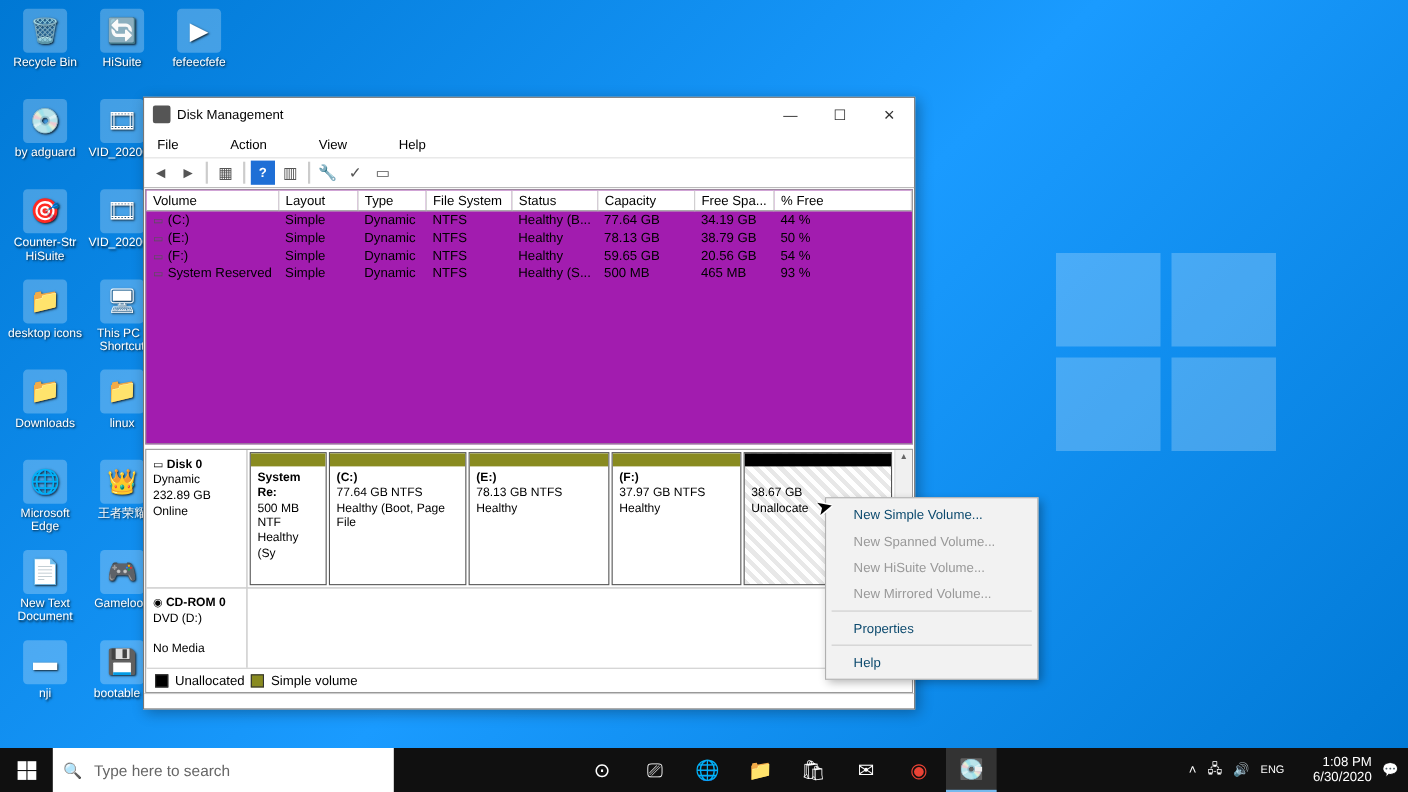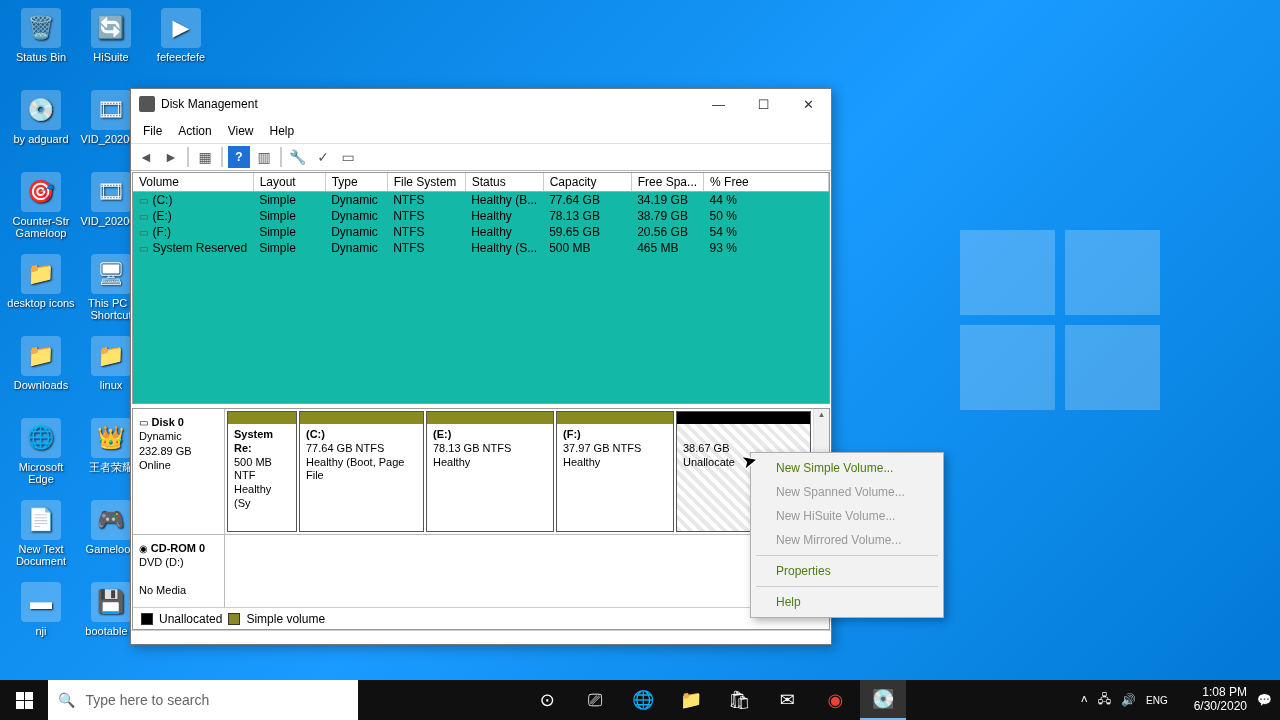--- a/index.html
+++ b/index.html
@@ -16,28 +16,28 @@
 .di { width: 70px; height: 78px; display:flex; flex-direction: column; align-items:center; justify-content:flex-start; color:#fff; font-size: 11px; text-align:center; text-shadow: 1px 1px 2px rgba(0,0,0,0.8); cursor: default; }
 .di .ico { width: 40px; height: 40px; margin: 2px 0 3px; display:flex; align-items:center; justify-content:center; background: rgba(255,255,255,0.25); border-radius: 4px; font-size:22px; }
 .di span { line-height: 1.1; }
 
 .window { position: absolute; left: 130px; top: 88px; width: 702px; height: 557px; background:#fff; border:1px solid #777; box-shadow: 3px 3px 12px rgba(0,0,0,0.3); display:flex; flex-direction:column; }
 .titlebar { height: 30px; display:flex; align-items:center; padding: 0 0 0 8px; font-size: 12px; }
 .titlebar .ticon { width:16px; height:16px; background:#555; margin-right:6px; border-radius:2px; }
 .titlebar .spacer { flex:1; }
 .titlebar .winbtn { width:45px; height:30px; display:flex; align-items:center; justify-content:center; font-size:13px; color:#333; }
 
-.menubar { height: 24px; display:flex; align-items:center; padding: 0 4px; font-size: 12px; border-bottom: 0; }
+.menubar { height: 24px; display:flex; align-items:center; padding: 0 4px; font-size: 12px; border-bottom: 0; gap: 31px; }
 .menubar div { padding: 2px 8px; }
 
 .toolbar { height: 28px; border-top: 1px solid #e0e0e0; border-bottom: 1px solid #bbb; display:flex; align-items:center; padding: 0 4px; gap: 3px; }
 .tbtn { width:22px; height:22px; display:flex; align-items:center; justify-content:center; color:#555; font-size:14px; border:1px solid transparent; }
 .tbtn.sep { width:1px; background:#ccc; height:20px; margin:0 2px; }
 
-.grid-area { height: 232px; border:1px solid #999; margin: 1px 1px 0 1px; overflow:auto; background:#14b8a6; font-size: 12px; }
+.grid-area { height: 232px; border:1px solid #999; margin: 1px 1px 0 1px; overflow:auto; background:#a21caf; font-size: 12px; }
 table { width:100%; border-collapse: collapse; }
 th { text-align:left; font-weight:normal; padding: 2px 6px; border-right:1px solid #ccc; border-bottom:1px solid #aaa; background:#fff; white-space:nowrap; }
 td { padding: 1px 6px; white-space: nowrap; }
 td.icon-cell::before { content:"▭"; color:#555; margin-right:4px; font-size:10px; }
 
 .graphical { flex:1; border:1px solid #999; margin: 4px 1px 0 1px; overflow:hidden; position:relative; font-size:11px; background:#fff; }
 .scroll-stub { position:absolute; right:0; top:0; bottom:22px; width:16px; background:#f0f0f0; border-left:1px solid #ddd; }
 .scroll-stub::before { content:"▴"; position:absolute; top:0; left:0; right:0; text-align:center; font-size:9px; color:#666; }
 .disk-row { display:flex; border-bottom:1px solid #bbb; }
 .disk-head { width:92px; padding:6px; border-right:1px solid #bbb; line-height:1.3; }
@@ -49,21 +49,21 @@
 .band.black .top { background:#000; }
 .band.hatch { background-image: repeating-linear-gradient(45deg, #e8e8e8 0 4px, #fff 4px 8px); }
 .legend { position:absolute; left:0; right:0; bottom:0; height:22px; border-top:1px solid #ccc; display:flex; align-items:center; padding:0 8px; gap:6px; font-size:12px; background:#fff; }
 .legend .sw { width:12px; height:12px; border:1px solid #333; }
 .legend .sw.black { background:#000; }
 .legend .sw.olive { background:#898b20; }
 
 .statusbar { height:14px; border-top:1px solid #ccc; }
 
 .context-menu { position:absolute; left: 750px; top: 452px; width: 194px; background:#f2f2f2; border:1px solid #b0b0b0; box-shadow: 3px 3px 8px rgba(0,0,0,0.3); font-size:12px; padding:3px; }
-.context-menu .mi { padding: 5px 22px; color:#4d7c0f; }
+.context-menu .mi { padding: 5px 22px; color:#0c4a6e; }
 .context-menu .mi.disabled { color:#999; }
 .context-menu hr { border:none; border-top:1px solid #ccc; margin:3px 2px; }
 
 .cursor { position:absolute; left:742px; top:450px; font-size:18px; color:#000; pointer-events:none; text-shadow: -1px -1px 0 #fff, 1px -1px 0 #fff, -1px 1px 0 #fff, 1px 1px 0 #fff; transform: rotate(-15deg);}
 
 .taskbar { position:absolute; left:0; right:0; bottom:0; height:40px; background:#101010; display:flex; align-items:center; color:#fff; }
 .start { width:48px; height:40px; display:flex; align-items:center; justify-content:center; }
 .start-grid { width:17px; height:17px; display:grid; grid-template-columns:1fr 1fr; grid-template-rows:1fr 1fr; gap:1px; }
 .start-grid div { background:#fff; }
 .search { flex:0 0 310px; height:40px; background:#fff; color:#666; display:flex; align-items:center; padding:0 10px; font-size:14px; gap:10px; }
@@ -80,42 +80,42 @@
   <div class="windows-logo">
     <div class="q1"></div>
       <div class="q2"></div>
       <div class="q3"></div>
       <div class="q4"></div>
   </div>
 
   <div class="desktop-icons">
     <div class="di">
         <div class="ico">🗑️</div>
-        <span>Status Bin</span>
+        <span>Recycle Bin</span>
       </div>
     <div class="di">
         <div class="ico">🔄</div>
         <span>HiSuite</span>
       </div>
     <div class="di">
         <div class="ico">▶</div>
         <span>fefeecfefe</span>
       </div>
     <div class="di">
         <div class="ico">💿</div>
         <span>by adguard</span>
       </div>
     <div class="di">
         <div class="ico">🎞</div>
         <span>VID_202005</span>
       </div>
     <div></div>
     <div class="di">
         <div class="ico">🎯</div>
-        <span>Counter-Str Gameloop</span>
+        <span>Counter-Str HiSuite</span>
       </div>
     <div class="di">
         <div class="ico">🎞</div>
         <span>VID_202005</span>
       </div>
     <div></div>
     <div class="di">
         <div class="ico">📁</div>
         <span>desktop icons</span>
       </div>

